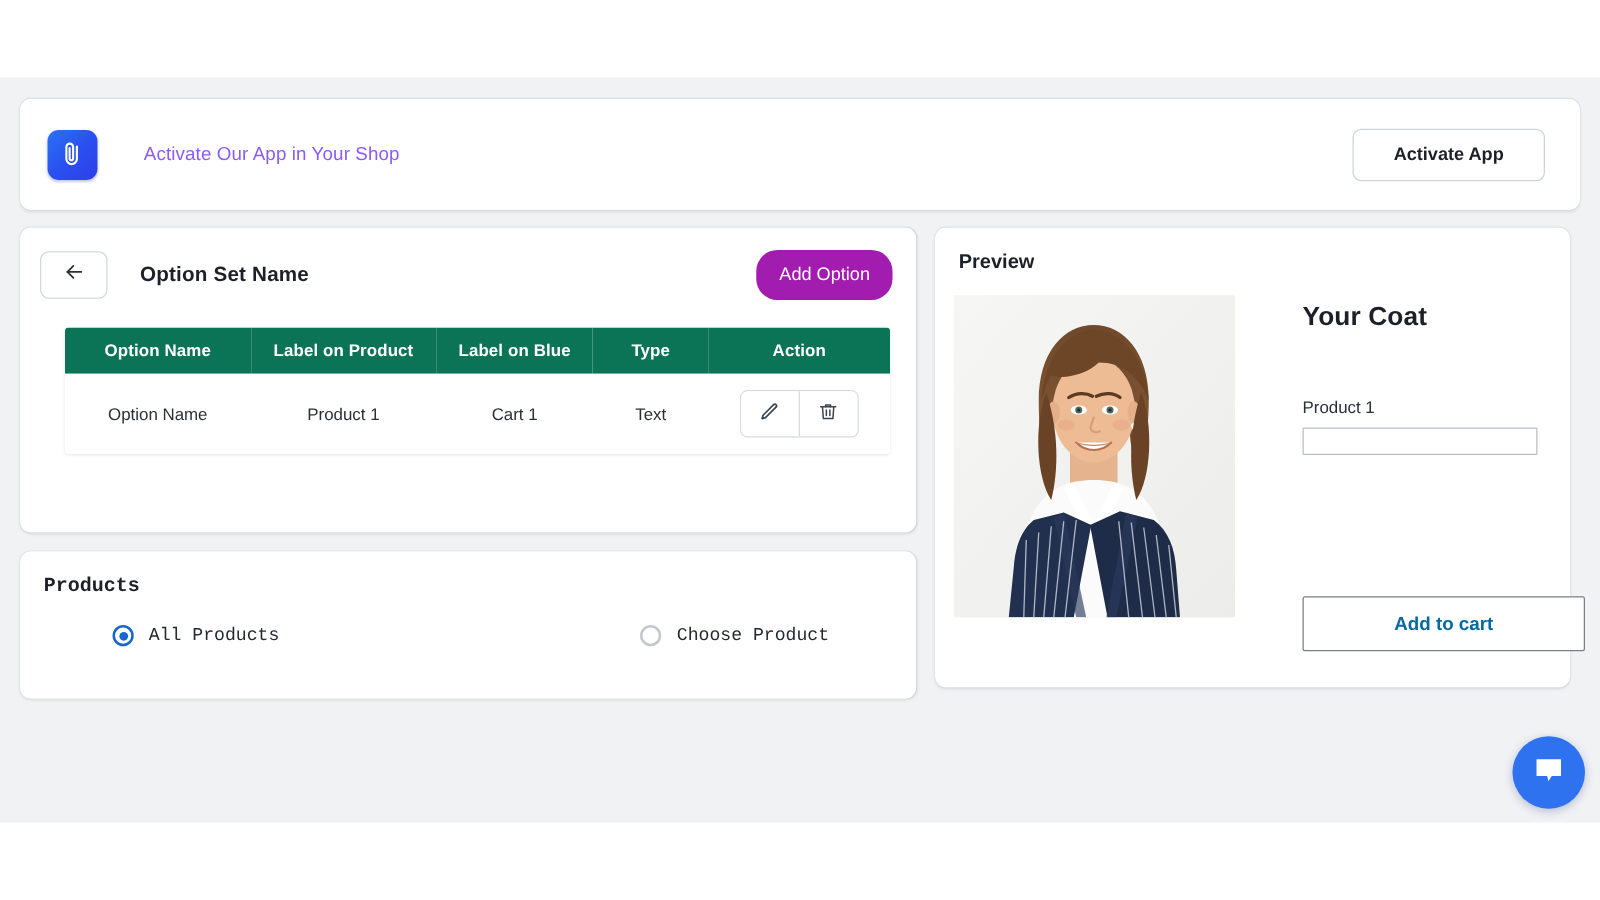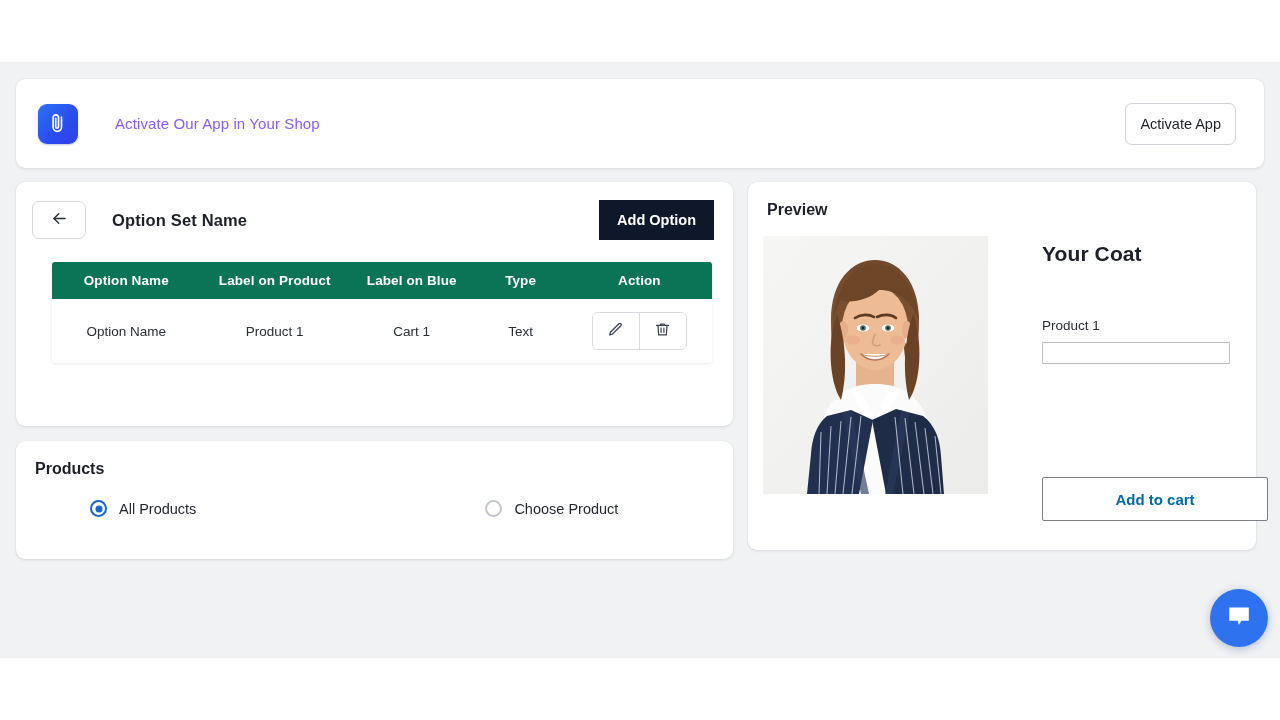--- a/index.html
+++ b/index.html
@@ -68,23 +68,23 @@
     font-size: 15px;
     color: #8b5cf6;
     letter-spacing: .1px;
   }
   .activate-spacer { flex: 1 1 auto; }
   .btn-outline {
     border: 1px solid #cfd3d8;
     background: #ffffff;
     border-radius: 7px;
     font-size: 14.5px;
-    font-weight: normal;
+    font-weight: bold;
     color: #1d2127;
-    padding: 12px 14px;
+    padding: 12px 32px;
     cursor: pointer;
     font-family: "Liberation Sans", sans-serif;
     white-space: nowrap;
   }
 
   
   #optionset-card {
     left: 16px;
     top: 182px;
     width: 717px;
@@ -109,26 +109,26 @@
   }
   .os-title {
     margin-left: 26px;
     font-size: 16.5px;
     font-weight: bold;
     color: #1d2127;
     letter-spacing: .15px;
   }
   .os-head-spacer { flex: 1 1 auto; }
   .btn-primary {
-    background: #0f172a;
+    background: #a21caf;
     color: #ffffff;
     border: 0;
-    border-radius: 0;
+    border-radius: 17px;
     font-size: 14.5px;
-    font-weight: bold;
+    font-weight: normal;
     padding: 12px 18px;
     cursor: pointer;
     font-family: "Liberation Sans", sans-serif;
     white-space: nowrap;
   }
 
   
   .tbl-wrap {
     margin: 22px 21px 0 36px;
     border-radius: 3px;
@@ -180,20 +180,21 @@
     cursor: pointer;
   }
   .action-btn + .action-btn { border-left: 1px solid #d6dae0; }
 
   
   #products-card {
     left: 16px;
     top: 441px;
     width: 717px;
     height: 118px;
+    font-family: Liberation Mono, monospace;
   }
   .products-title {
     margin: 19px 0 0 19px;
     font-size: 16px;
     font-weight: bold;
     color: #1d2127;
   }
   .radio-row {
     display: flex;
     margin: 22px 0 0 29px;

